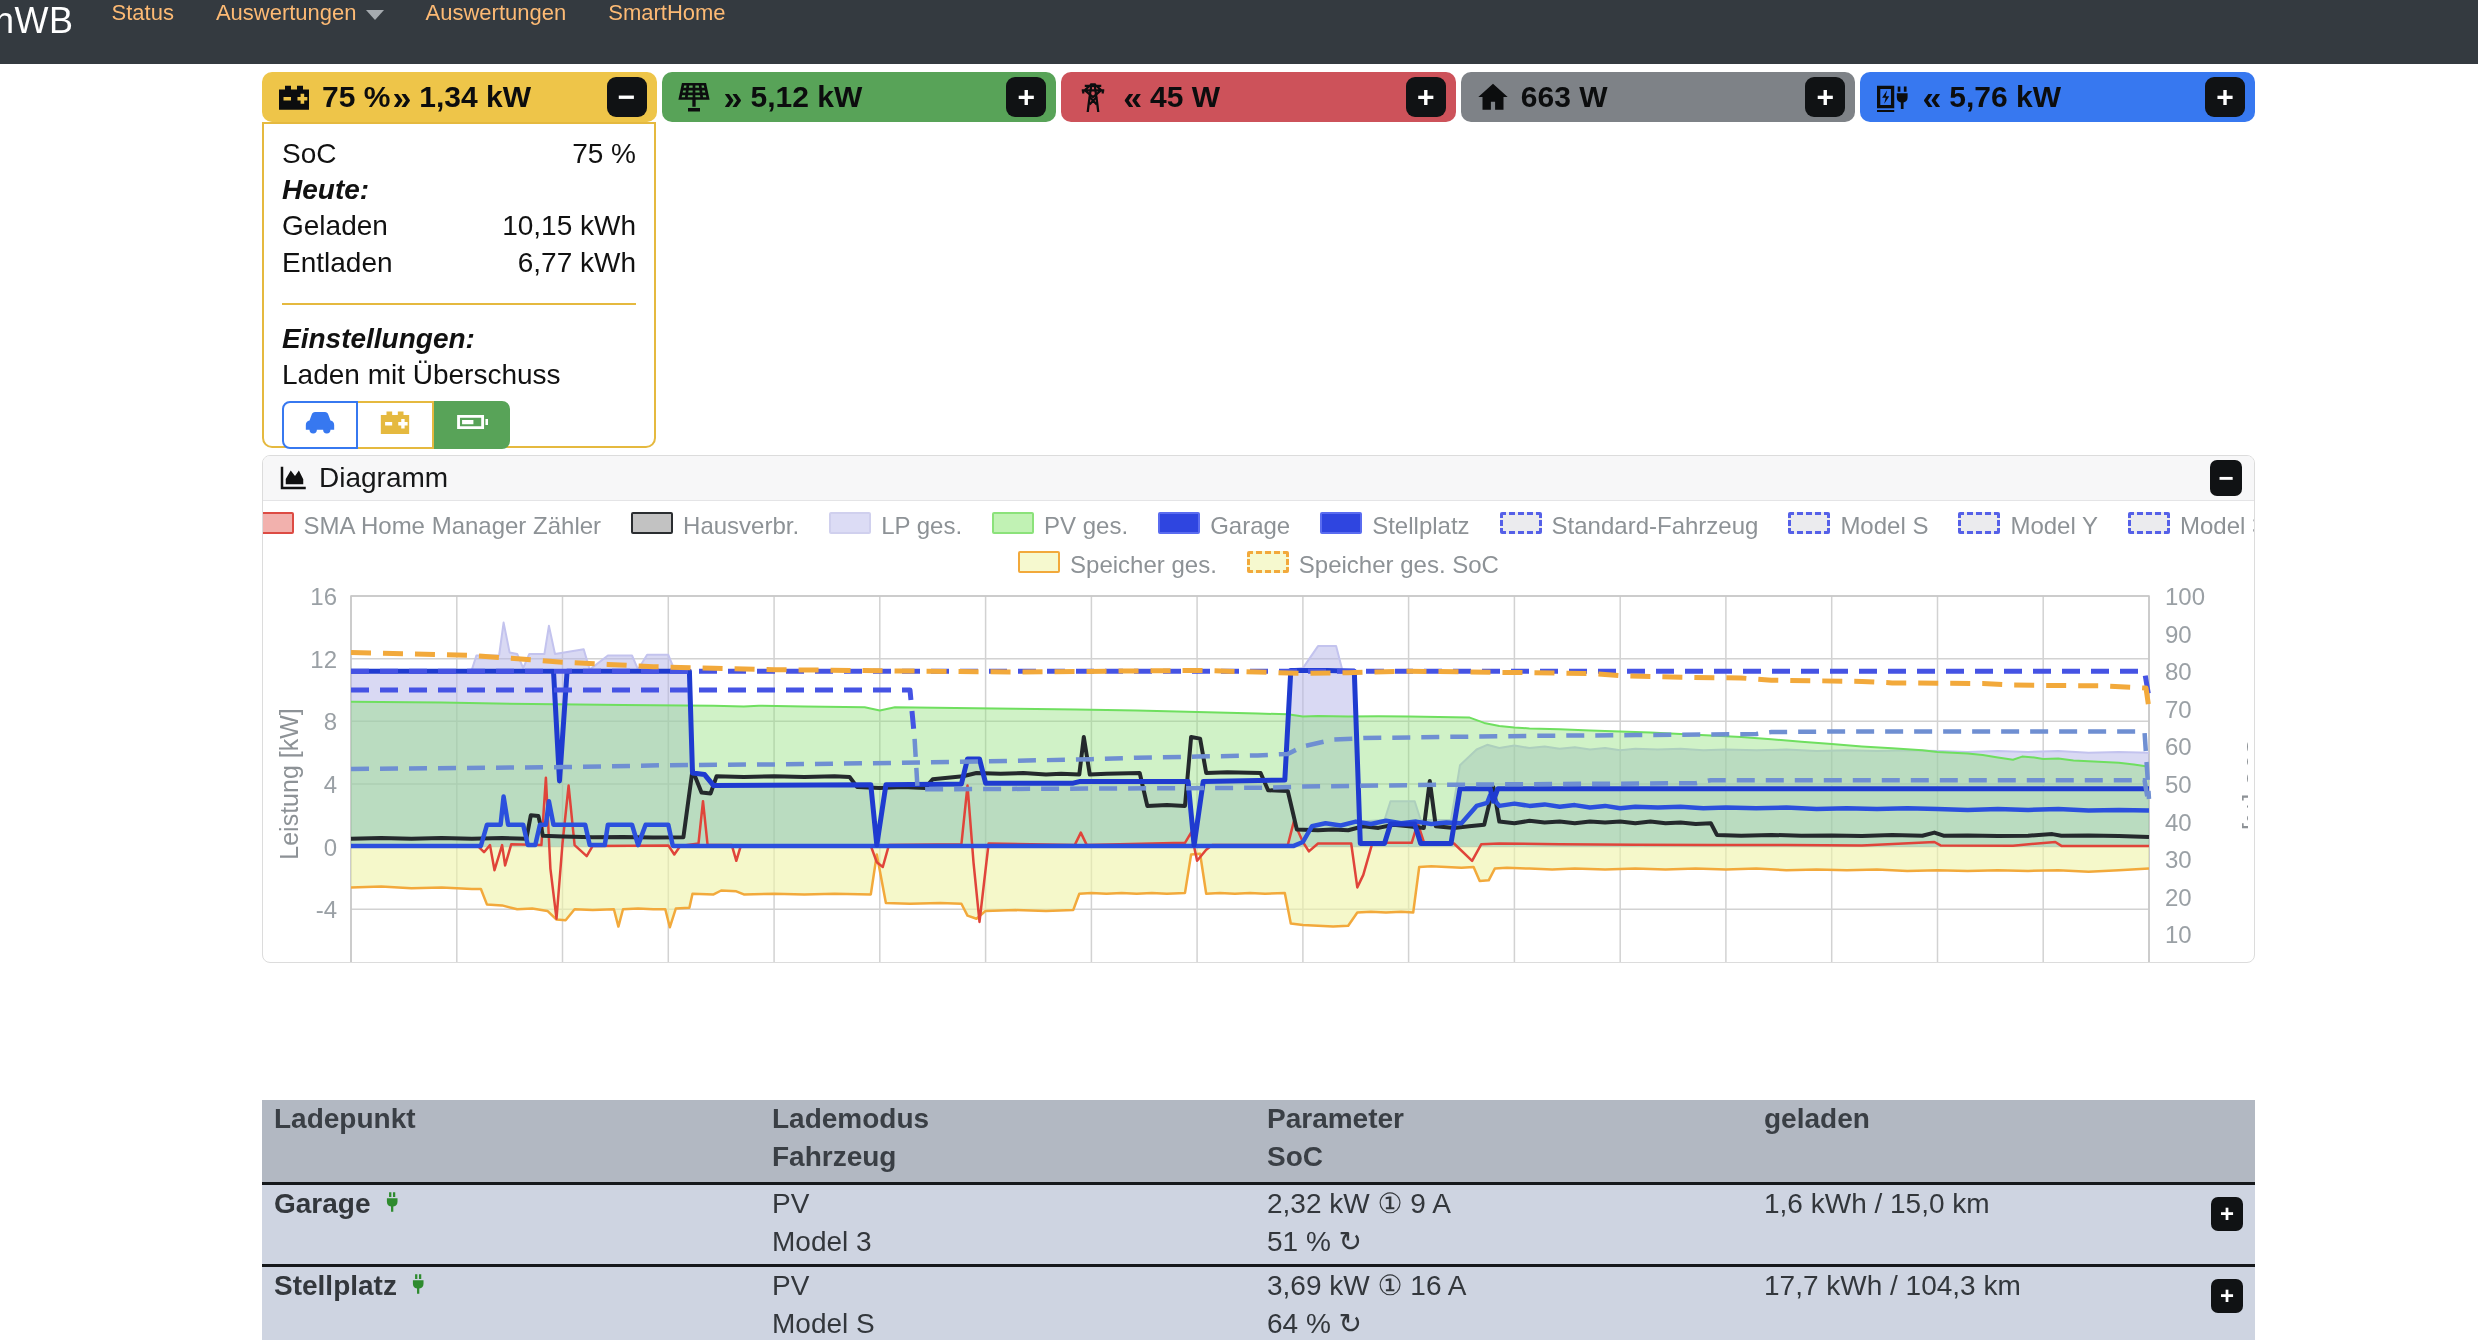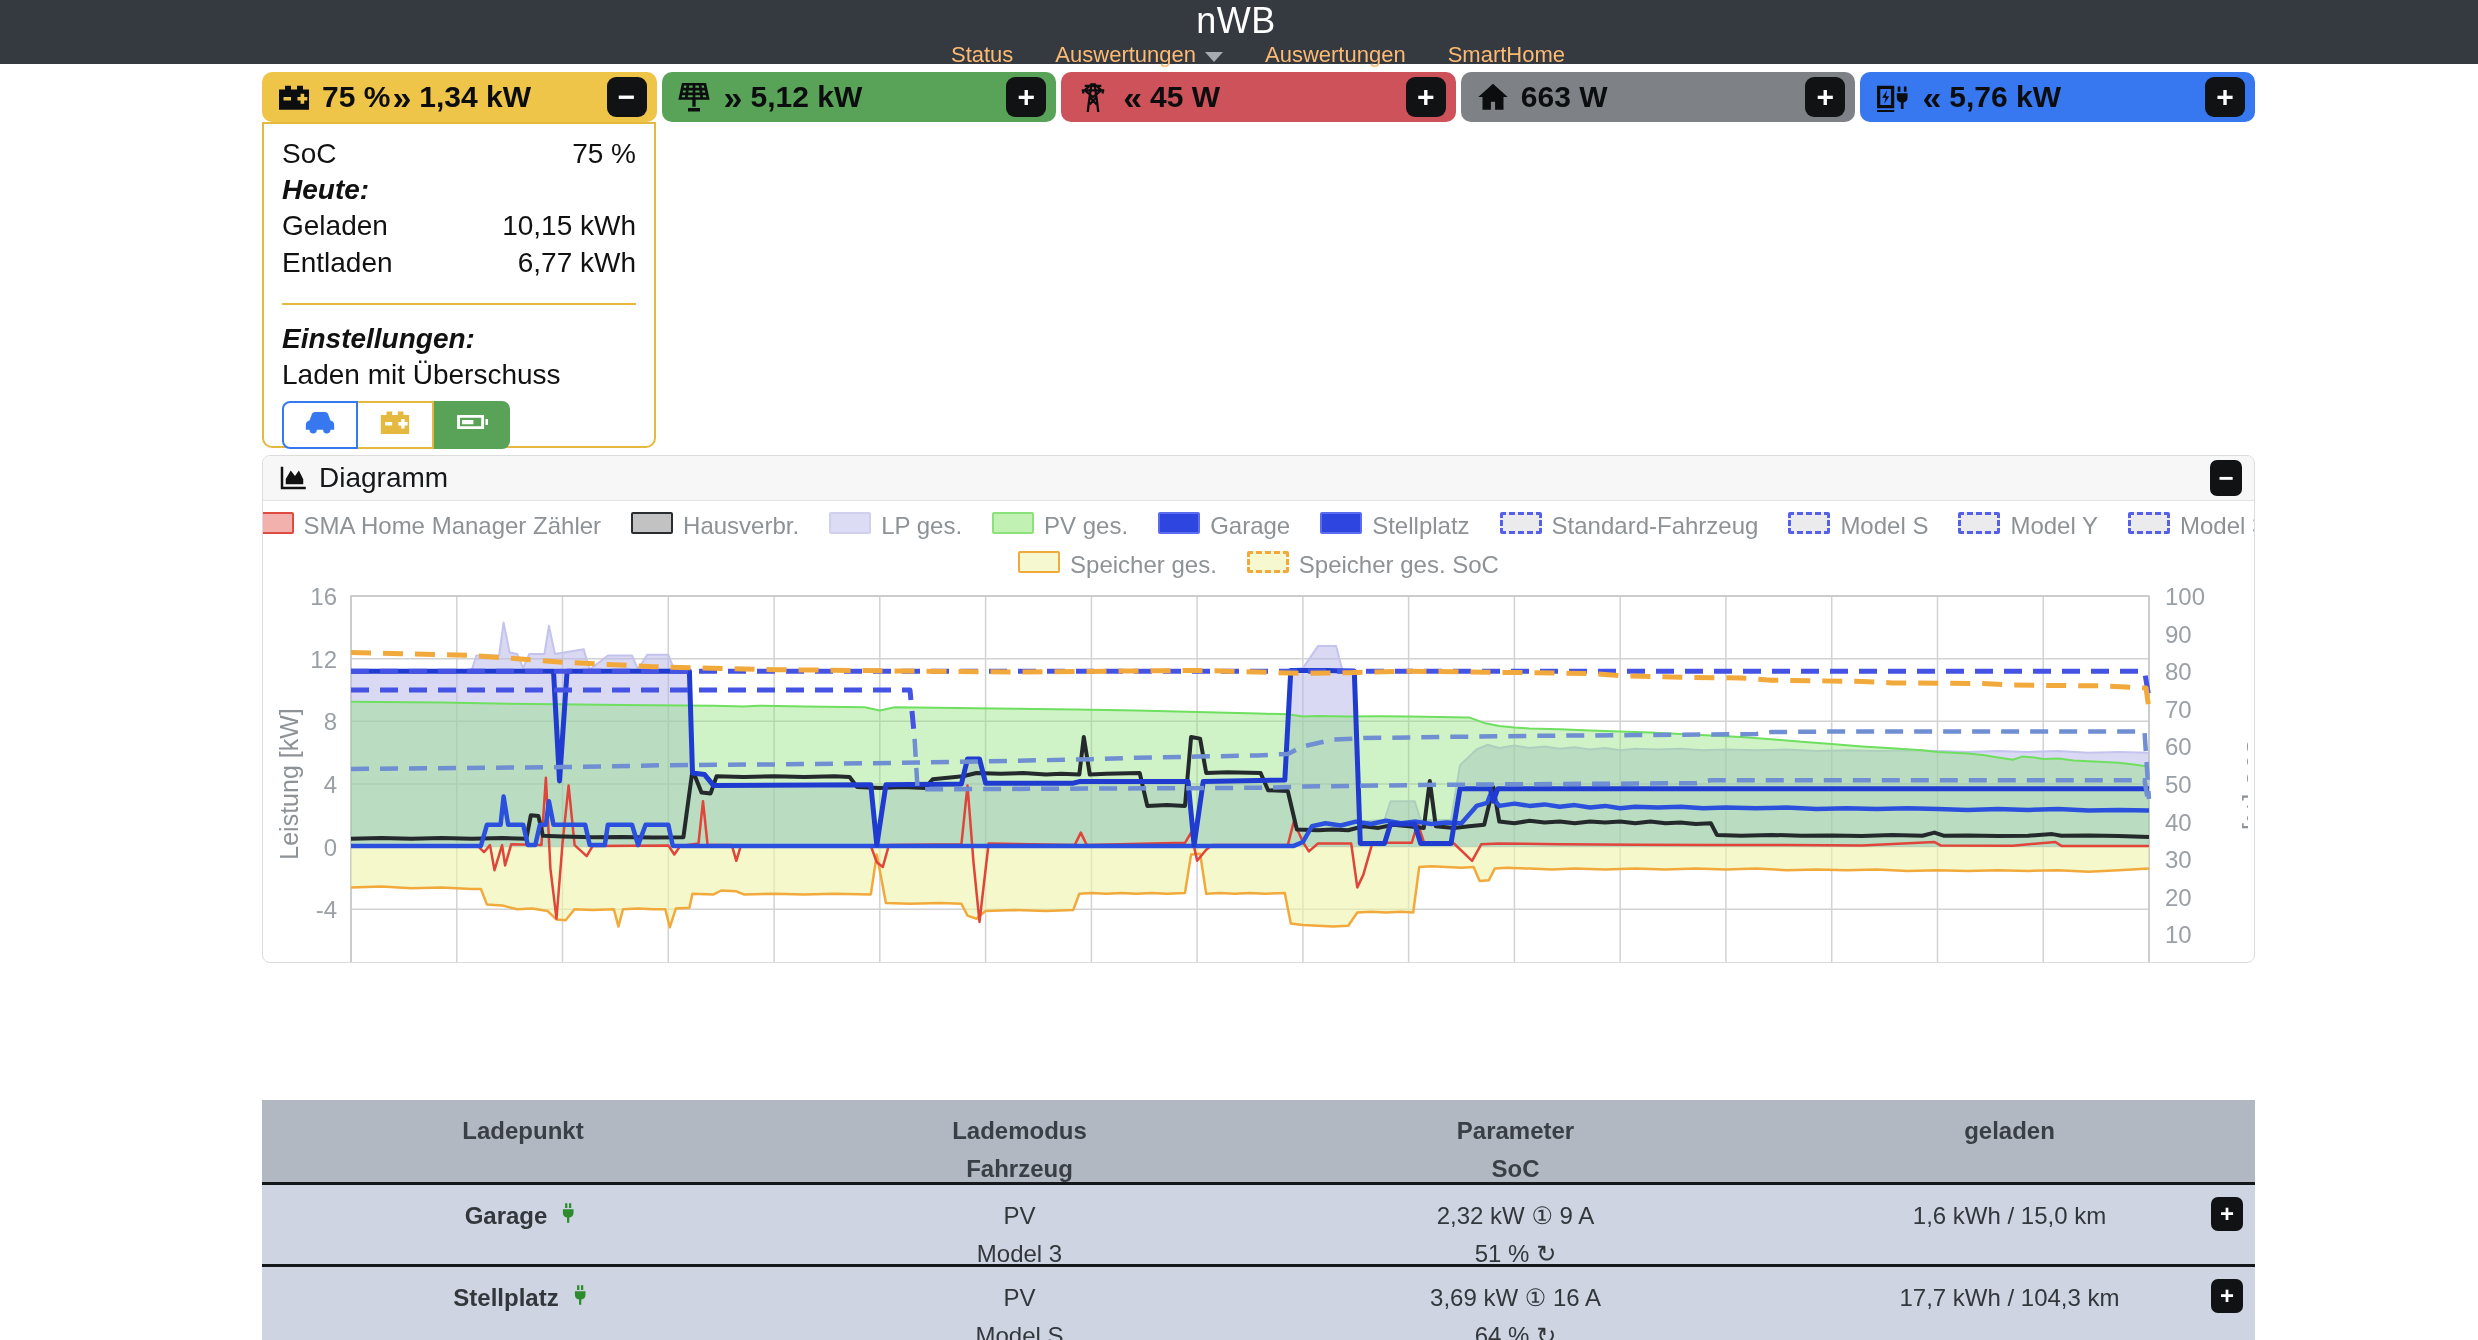--- a/index.html
+++ b/index.html
@@ -2,21 +2,21 @@
 <html><head>
 <meta charset="utf-8">
 <style>
   * { margin:0; padding:0; box-sizing:border-box; }
   html,body { width:2478px; height:1340px; background:#fff; overflow:hidden;
               font-family:"Liberation Sans", sans-serif; }
   .page { position:relative; width:2478px; height:1340px; }
 
   
   .navbar { position:absolute; left:0; top:0; width:2478px; height:64px;
-            background:#343a40; display:flex; align-items:center;flex-direction:column; }
+            background:#343a40; display:flex; align-items:flex-start; }
   .brand { color:#fff; font-size:36px; font-weight:500; margin-left:-6px; letter-spacing:0.5px; }
   .nav-items { display:flex; align-items:center; margin-left:38px; gap:42px; }
   .nav-item { color:#fdba74; font-size:22px; cursor:pointer; display:flex; align-items:center; gap:9px; }
   .caret { width:0; height:0; border-left:9px solid transparent; border-right:9px solid transparent;
            border-top:10px solid #a6abb0; margin-top:4px; }
 
   
   .cards-row { position:absolute; left:262px; top:72px; width:1993px; height:50px;
                display:flex; gap:5px; }
   .status-card { flex:1; height:50px; border-radius:10px; display:flex; align-items:center;
@@ -65,21 +65,21 @@
   .tick { font-size:24px; fill:#9aa0a5; }
   .axis { font-size:25px; fill:#8d9296; }
 
   
   .lp-table { position:absolute; left:262px; top:1100px; width:1993px; }
   .t-head { background:#b2b8c2; height:82px; position:relative; }
   .t-row  { background:#ced4e1; height:82px; border-top:3px solid #15181b; position:relative; }
   .t-row.last { border-bottom:3px solid #15181b; height:79px; }
   .t-grid { position:absolute; inset:0; display:grid;
             grid-template-columns: 498px 495px 497px 1fr; padding-left:12px; }
-  .t-cell { padding-top:12px; font-size:24px; color:#33373c;text-align:center; }
+  .t-cell { font-size:28px; color:#33373c; }
   .t-line { line-height:38px; white-space:nowrap; }
   .t-head .t-line { font-weight:700; color:#3a3f45; }
   .row-name { font-weight:700; }
   .plug { display:inline-block; width:26px; height:26px; color:#2e8b2e; vertical-align:-3px; margin-left:8px; }
   .plug svg { width:100%; height:100%; }
   .row-plus { position:absolute; right:12px; top:12px; width:32px; height:34px; background:#101214;
               border-radius:7px; color:#fff; font-size:24px; font-weight:700; display:flex;
               align-items:center; justify-content:center; cursor:pointer; }
   .sym { font-weight:400; }
 </style>

